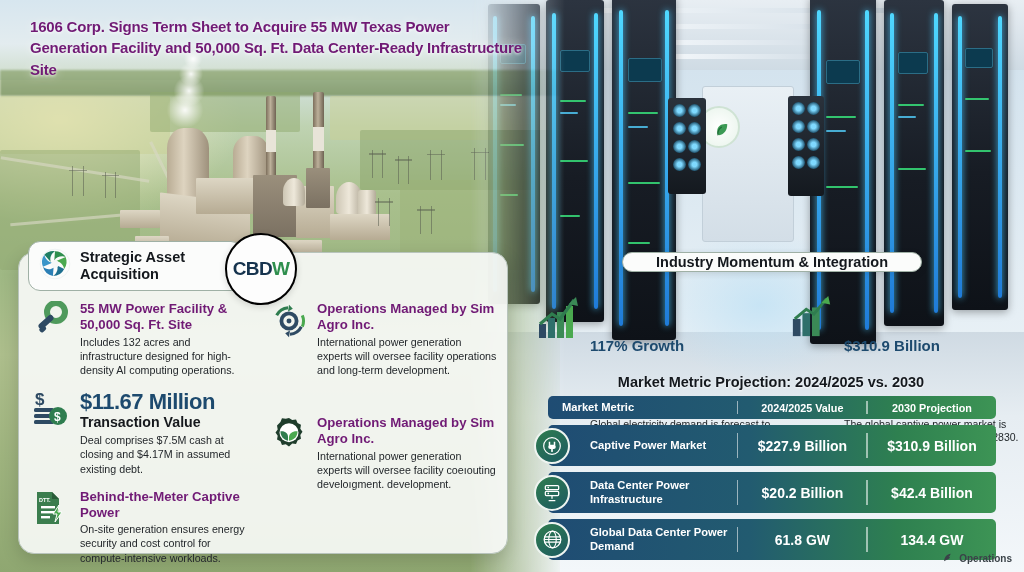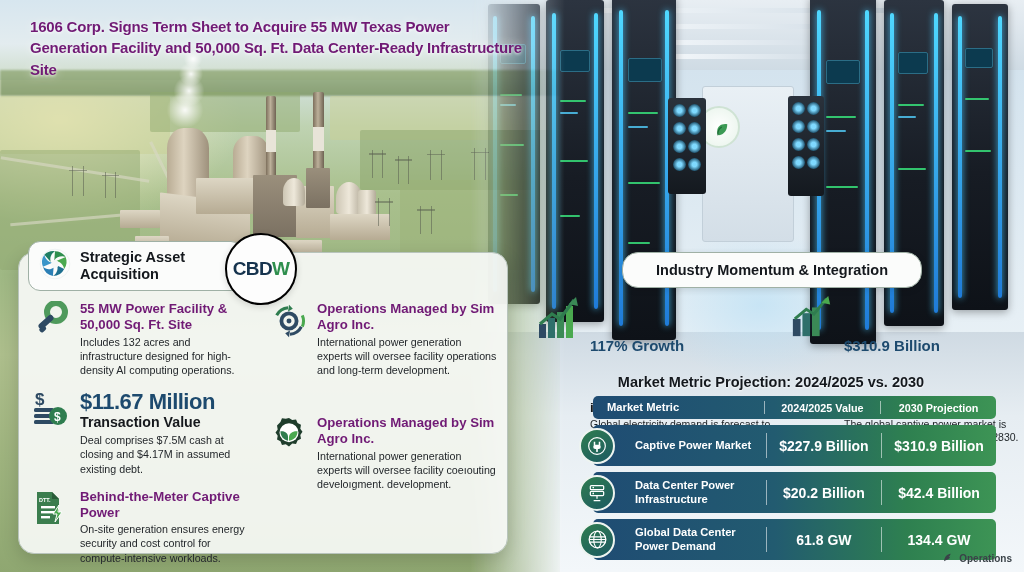--- a/index.html
+++ b/index.html
@@ -96,42 +96,42 @@
   .item { display:flex; gap:9px; margin-bottom:13px; }
   .item .ico { width:38px; min-width:38px; height:40px; position:relative; }
   .item .body { flex:1; }
   .item h4 { font-size:13.2px; font-weight:bold; color:#701a75; line-height:1.2; }
   .item h4.big { font-size:22px; color:#1d4a6e; letter-spacing:-.5px; line-height:1.1; }
   .item h4.sub { font-size:14.2px; color:#15181c; }
   .item p { font-size:10.7px; color:#23272b; line-height:1.32; margin-top:2px; }
 
   
   .rp-header {
-    position:absolute; left:622px; top:252px; width:300px; height:36px;
+    position:absolute; left:622px; top:252px; width:300px; height:20px;
     background:#fbfcfb; border:1.5px solid #9fb0a5; border-radius:16px;
     display:flex; align-items:center; justify-content:center;
     font-size:14.5px; font-weight:bold; color:#14181d;
     box-shadow:0 2px 7px rgba(0,0,0,.12);
   }
   .stat { position:absolute; display:flex; gap:8px; width:248px; }
   .stat .sico { width:46px; min-width:46px; height:48px; }
   .stat h4 { font-size:15px; font-weight:bold; color:#1d4a6e; line-height:1.12;margin-top:44px; }
   .stat h4 .dark { color:#15181c; font-size:13.5px; }
   .stat p { font-size:10.5px; color:#1d2226; line-height:1.3; margin-top:2px; }
   #stat-1 { left:536px; top:294px; }
   #stat-2 { left:790px; top:294px; width:232px; }
 
   .tbl-title {
     position:absolute; left:536px; top:374px; width:470px; text-align:center;
     font-size:14.5px; font-weight:bold; color:#14181d;
     text-shadow:0 1px 2px rgba(255,255,255,.8);
   }
   .tbl { position:absolute; left:548px; top:396px; width:448px; }
   .trow { display:flex; align-items:center; height:26px; border-radius:5px; margin-bottom:6px;
-          background: linear-gradient(90deg,#1f4c73 0%, #225b70 45%, #2e8050 78%, #3d9455 100%); margin-left: 45px; }
+          background: linear-gradient(90deg,#1f4c73 0%, #225b70 45%, #2e8050 78%, #3d9455 100%); }
   .trow.head { height:23px; font-size:10.8px; }
   .trow.data { height:41px; position:relative; }
   .tc { color:#fff; font-weight:bold; }
   .tc.metric { width:190px; padding-left:42px; font-size:11.2px; line-height:1.18; }
   .trow.head .tc.metric { padding-left:14px; font-weight:bold; }
   .tc.v { width:129px; text-align:center; font-size:14px; }
   .trow.head .tc.v { font-size:10.8px; font-weight:bold; }
   .vdiv { width:1.5px; height:60%; background:rgba(255,255,255,.55); }
   .rowico {
     position:absolute; left:-14px; top:50%; transform:translateY(-50%);

